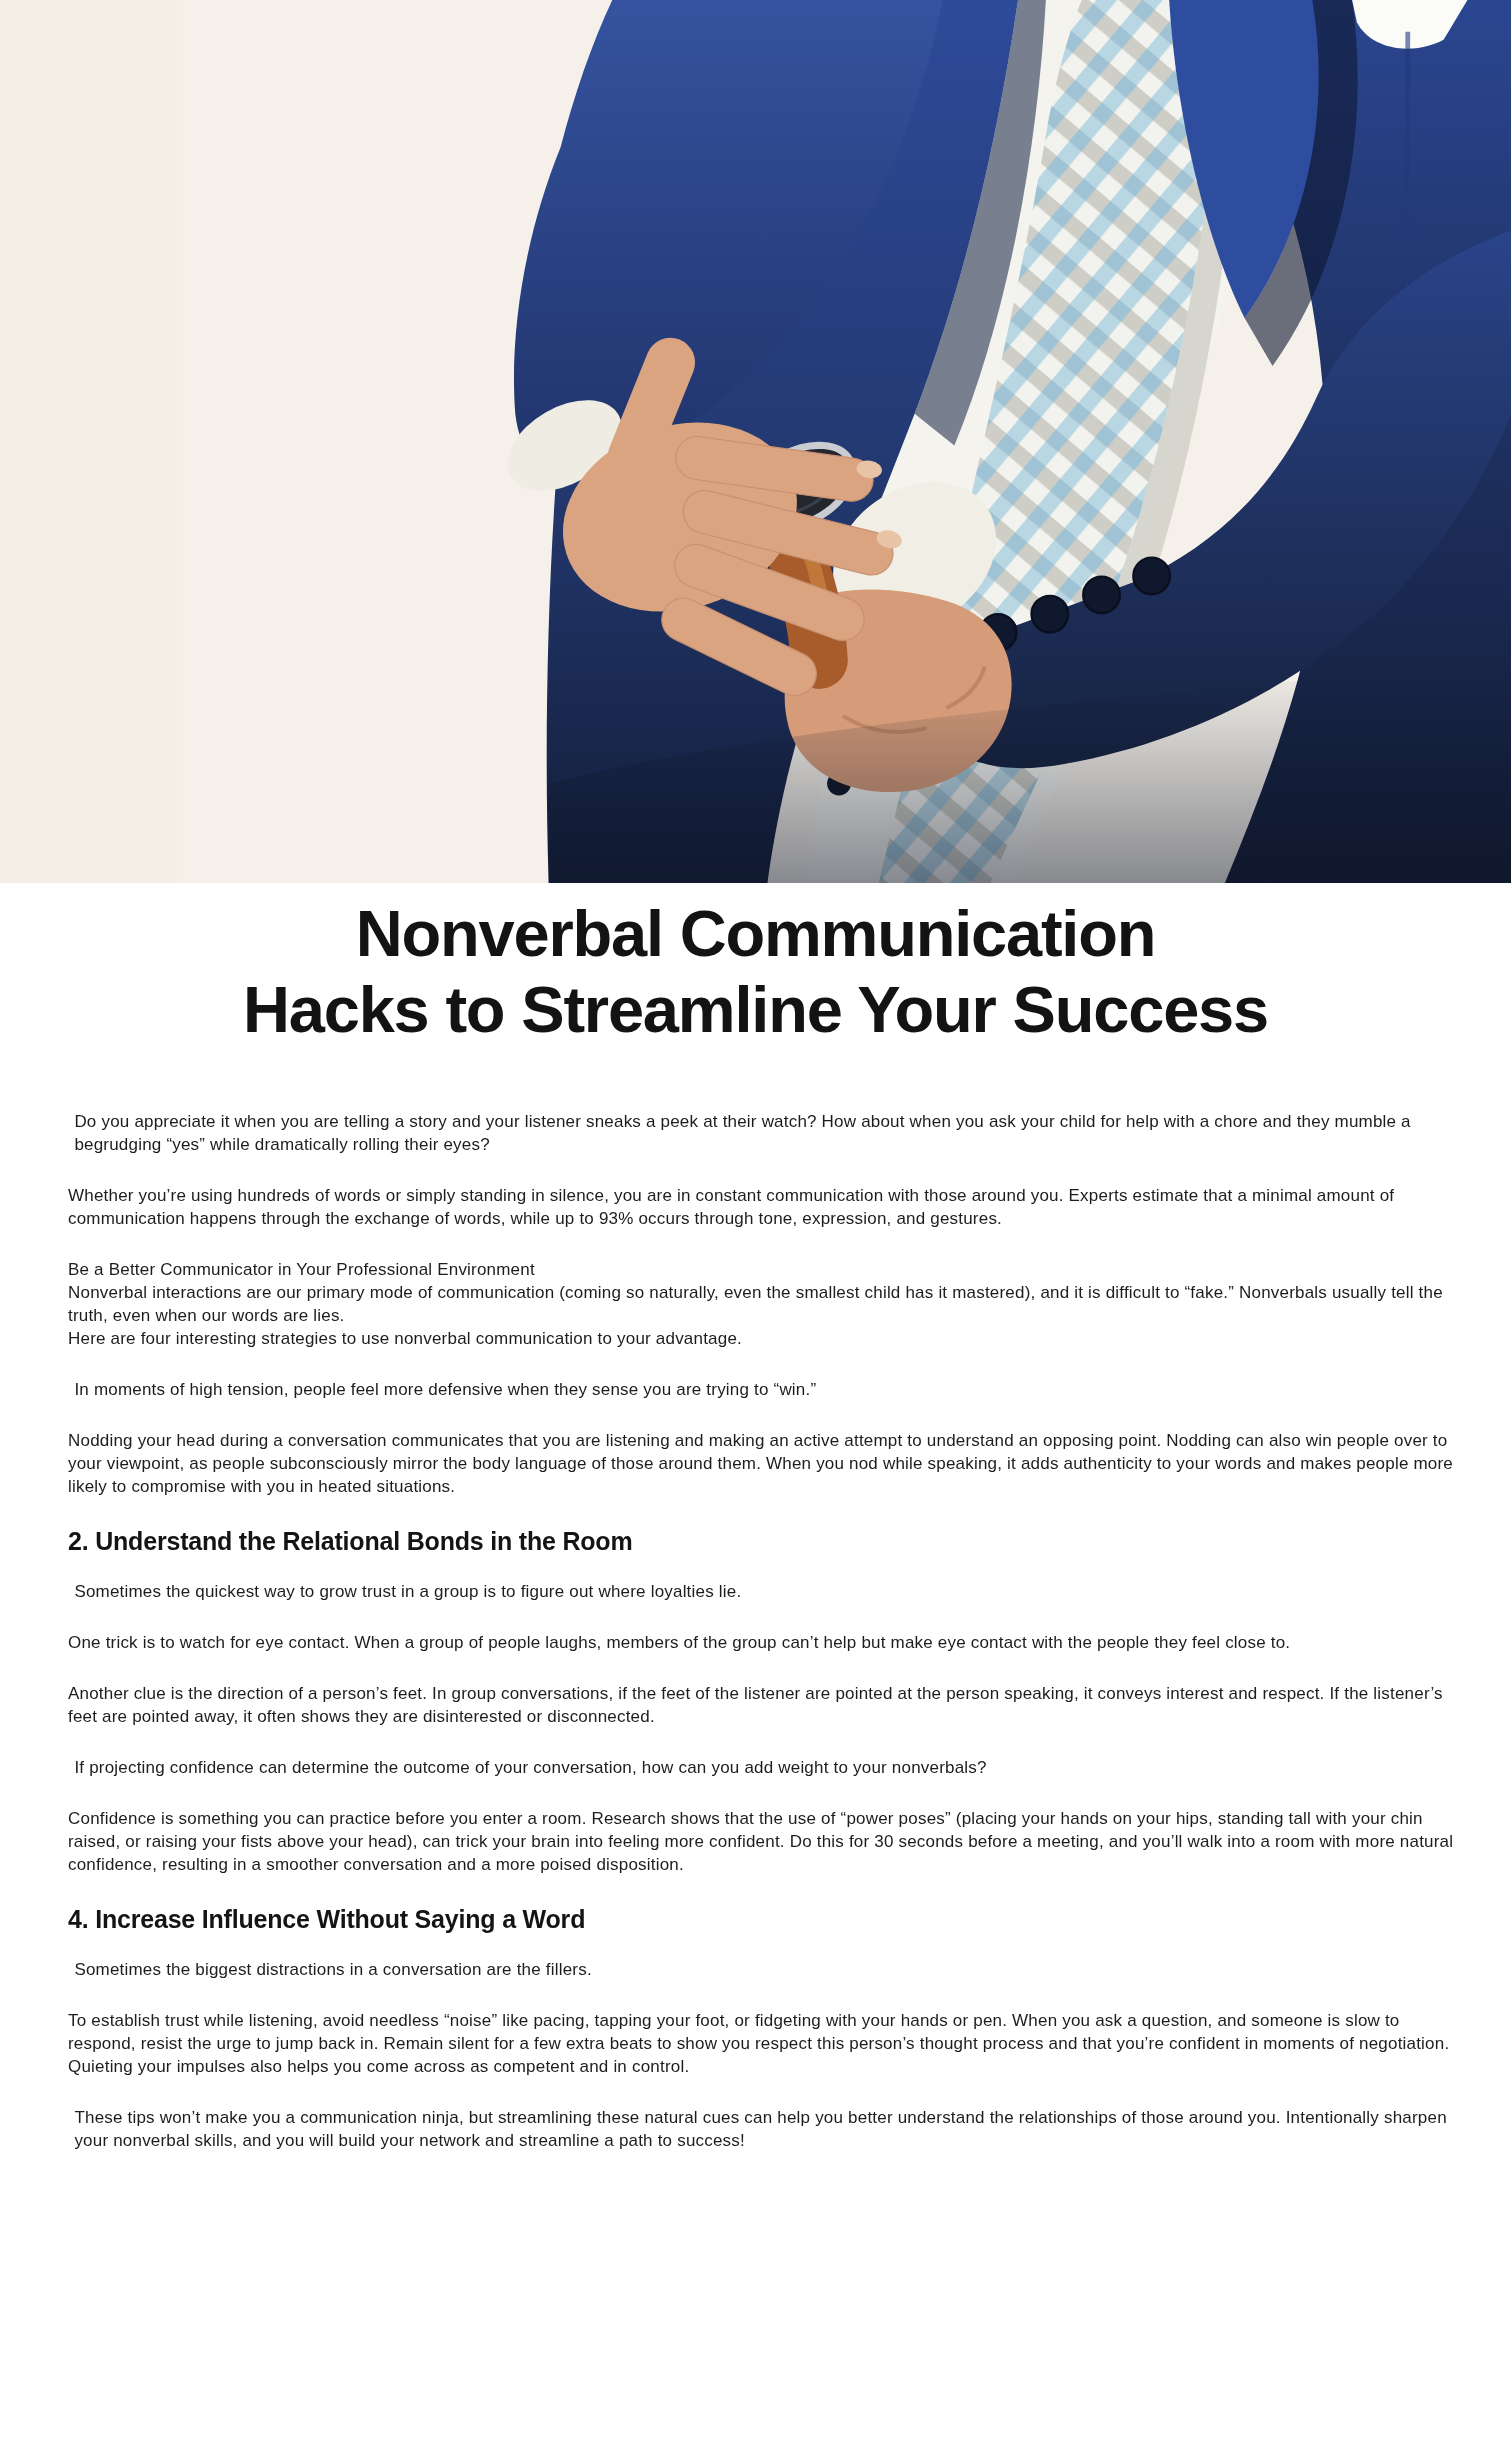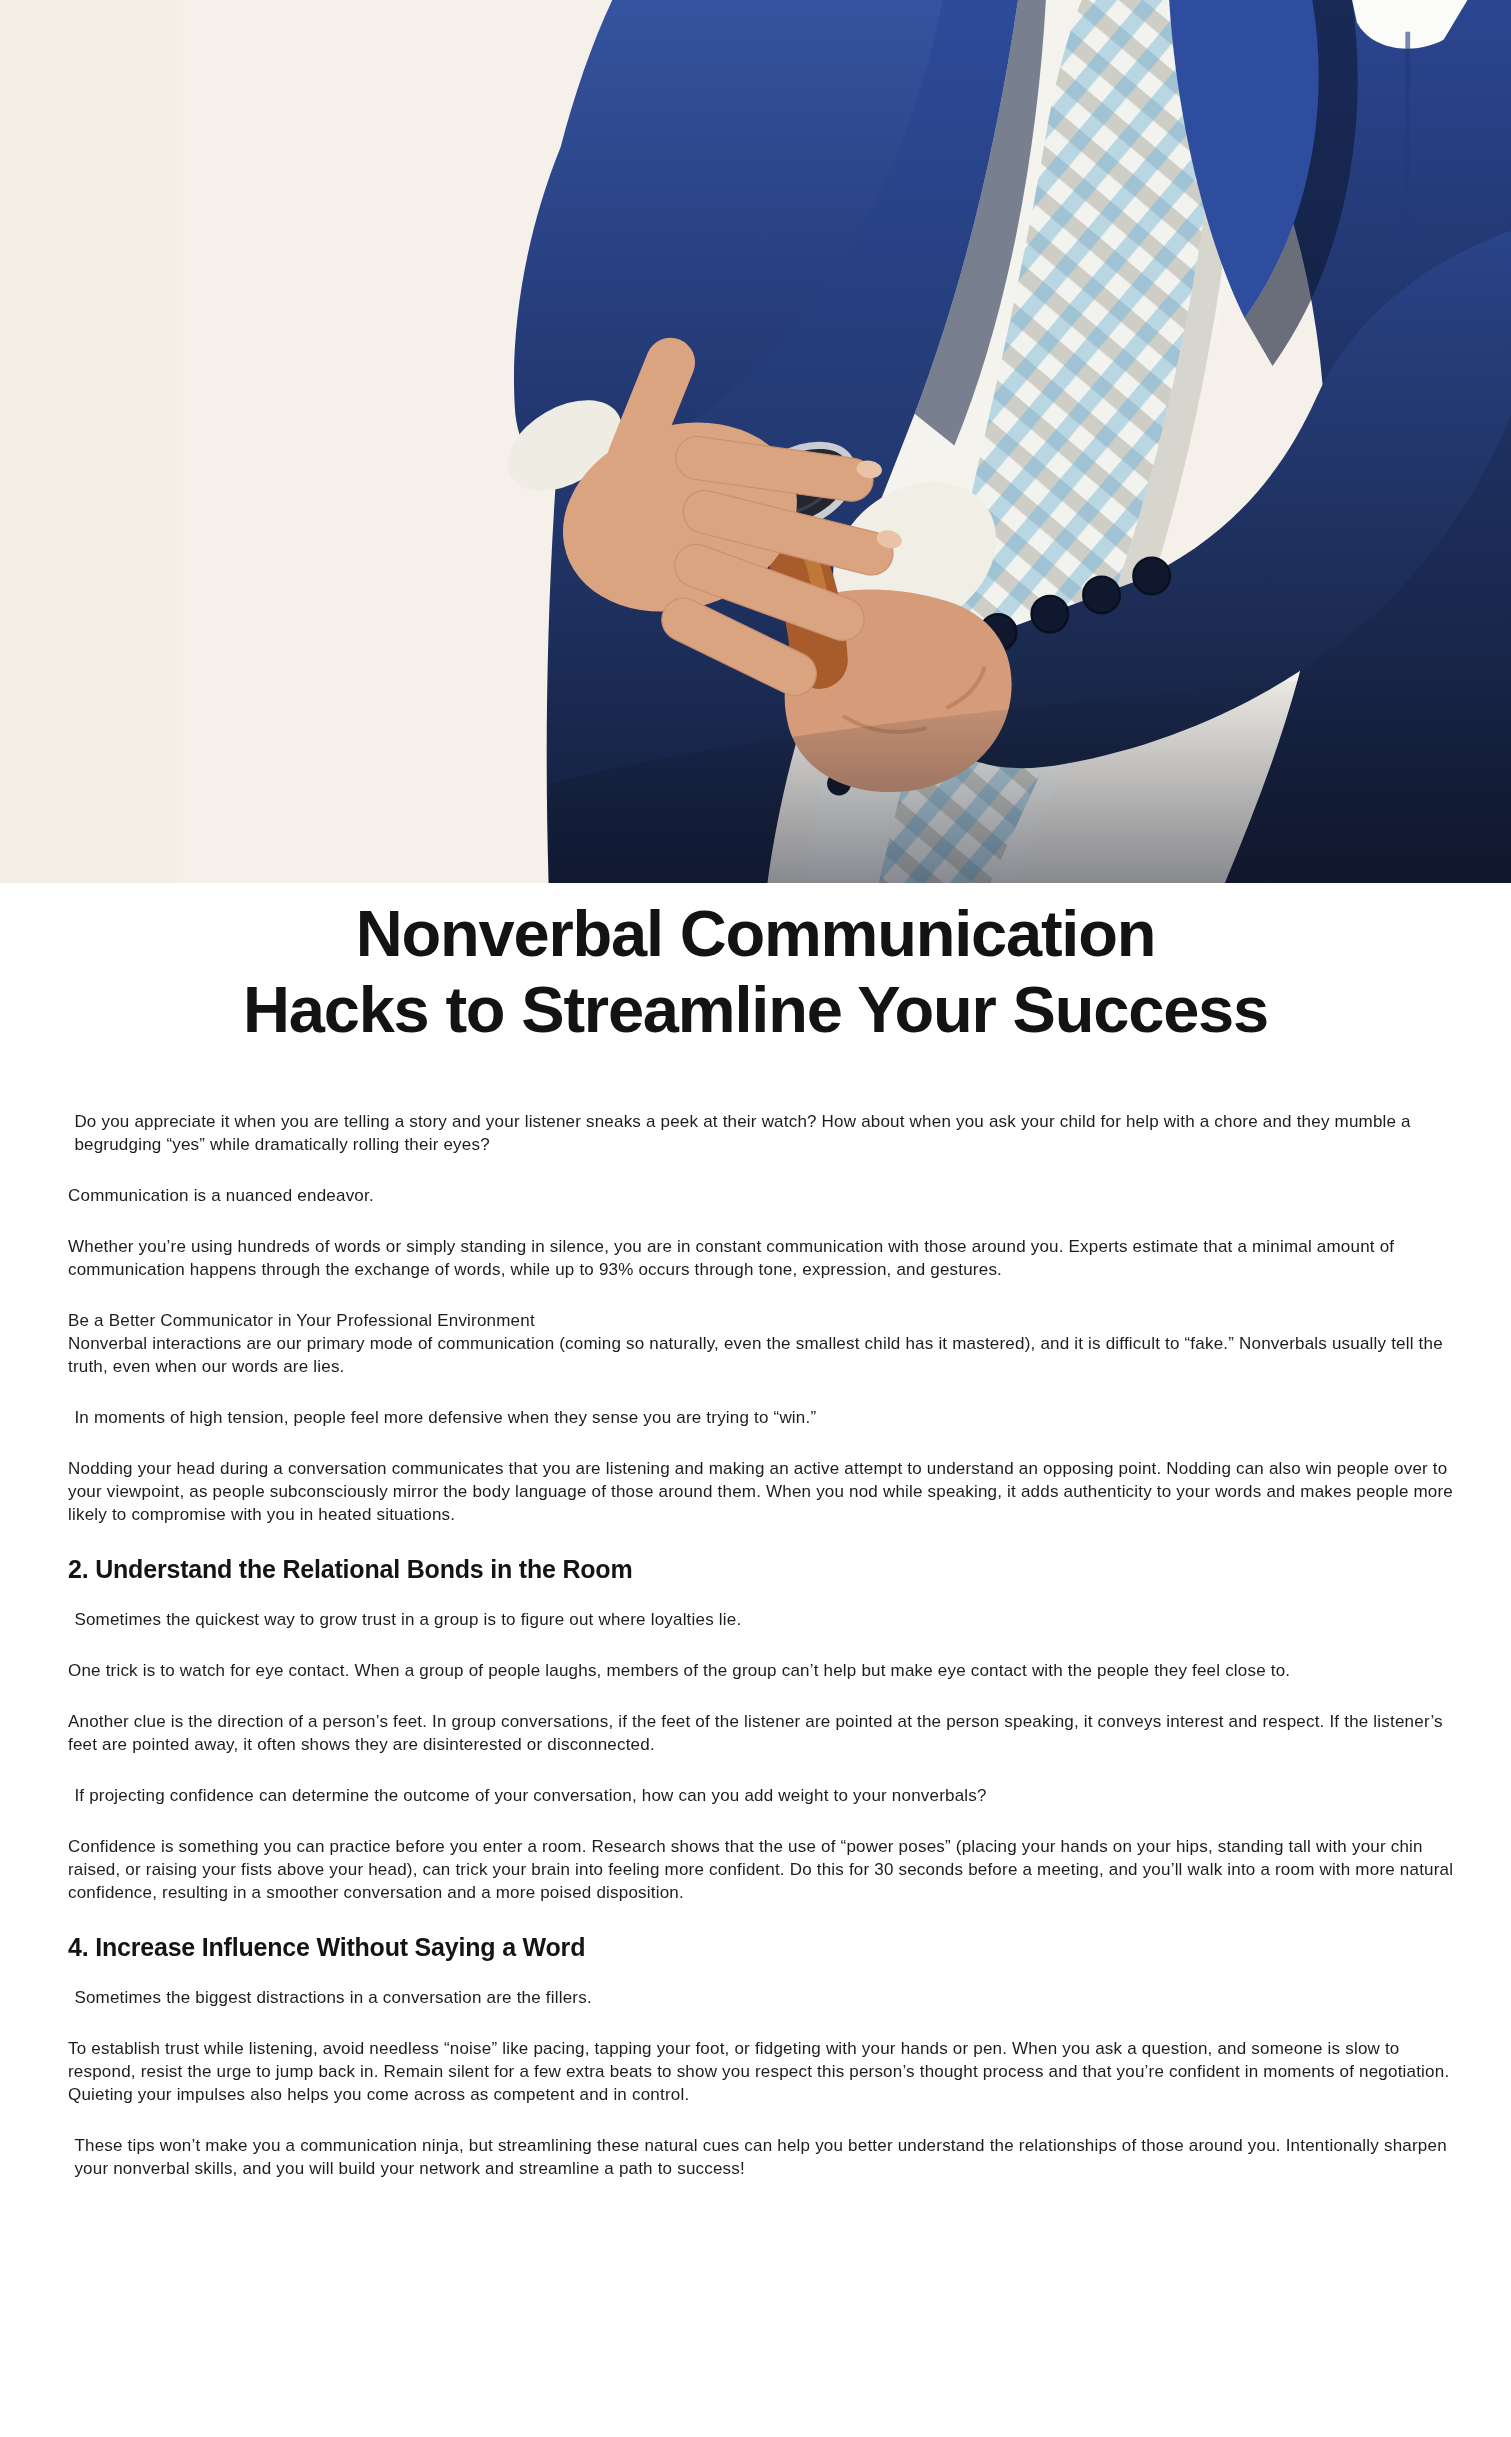--- a/index.html
+++ b/index.html
@@ -120,26 +120,26 @@
   </svg>
 </div>
 
 <h1 class="title">
   <span class="t-line">Nonverbal Communication</span>
   <span class="t-line">Hacks to Streamline Your Success</span>
 </h1>
 
 <div class="content">
   <p class="indent">Do you appreciate it when you are telling a story and your listener sneaks a peek at their watch? How about when you ask your child for help with a chore and they mumble a begrudging “yes” while dramatically rolling their eyes?</p>
-  <p>Communication is a nuanced endeavor.</p>
   <p>Whether you’re using hundreds of words or simply standing in silence, you are in constant communication with those around you. Experts estimate that a minimal amount of communication happens through the exchange of words, while up to 93% occurs through tone, expression, and gestures.</p>
 
   <p class="multi">
     <span class="line">Be a Better Communicator in Your Professional Environment</span>
     <span class="line">Nonverbal interactions are our primary mode of communication (coming so naturally, even the smallest child has it mastered), and it is difficult to “fake.” Nonverbals usually tell the truth, even when our words are lies.</span>
+    <span class="line">Here are four interesting strategies to use nonverbal communication to your advantage.</span>
   </p>
 
   <p class="indent">In moments of high tension, people feel more defensive when they sense you are trying to “win.”</p>
   <p>Nodding your head during a conversation communicates that you are listening and making an active attempt to understand an opposing point. Nodding can also win people over to your viewpoint, as people subconsciously mirror the body language of those around them. When you nod while speaking, it adds authenticity to your words and makes people more likely to compromise with you in heated situations.</p>
 
   <h2>2. Understand the Relational Bonds in the Room</h2>
   <p class="indent">Sometimes the quickest way to grow trust in a group is to figure out where loyalties lie.</p>
   <p>One trick is to watch for eye contact. When a group of people laughs, members of the group can’t help but make eye contact with the people they feel close to.</p>
   <p>Another clue is the direction of a person’s feet. In group conversations, if the feet of the listener are pointed at the person speaking, it conveys interest and respect. If the listener’s feet are pointed away, it often shows they are disinterested or disconnected.</p>
 

